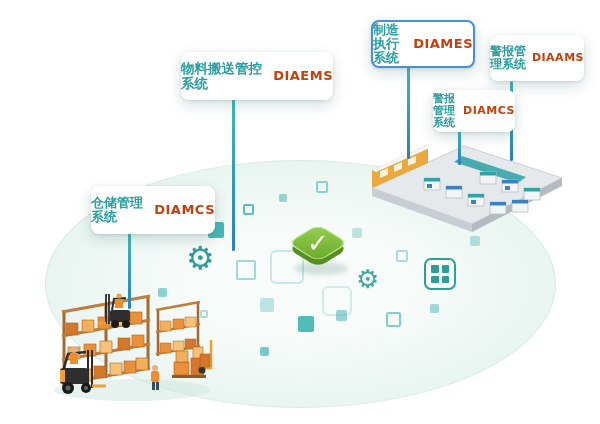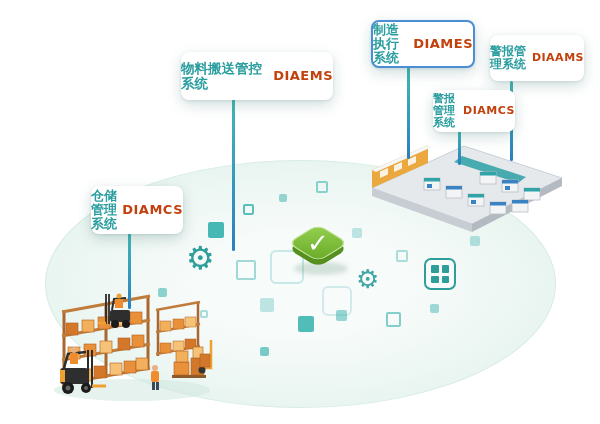--- a/index.html
+++ b/index.html
@@ -282,18 +282,18 @@
   <div class="label-box" style="left:477px;top:35px;width:94px;height:46px">
     <div class="t" style="font-size:12px">警报管理系统</div>
     <div class="c" style="font-size:11px">DIAAMS</div>
   </div>
 
   <div class="label-box" style="left:420px;top:90px;width:82px;height:42px">
     <div class="t" style="font-size:11px">警报管理系统</div>
     <div class="c" style="font-size:11px">DIAMCS</div>
   </div>
 
-  <div class="label-box" style="left:78px;top:186px;width:92px;height:48px">
+  <div class="label-box" style="left:78px;top:186px;width:124px;height:48px">
     <div class="t" style="font-size:13px">仓储管理系统</div>
     <div class="c" style="font-size:13px">DIAMCS</div>
   </div>
 
 </div>
 
 </body></html>

